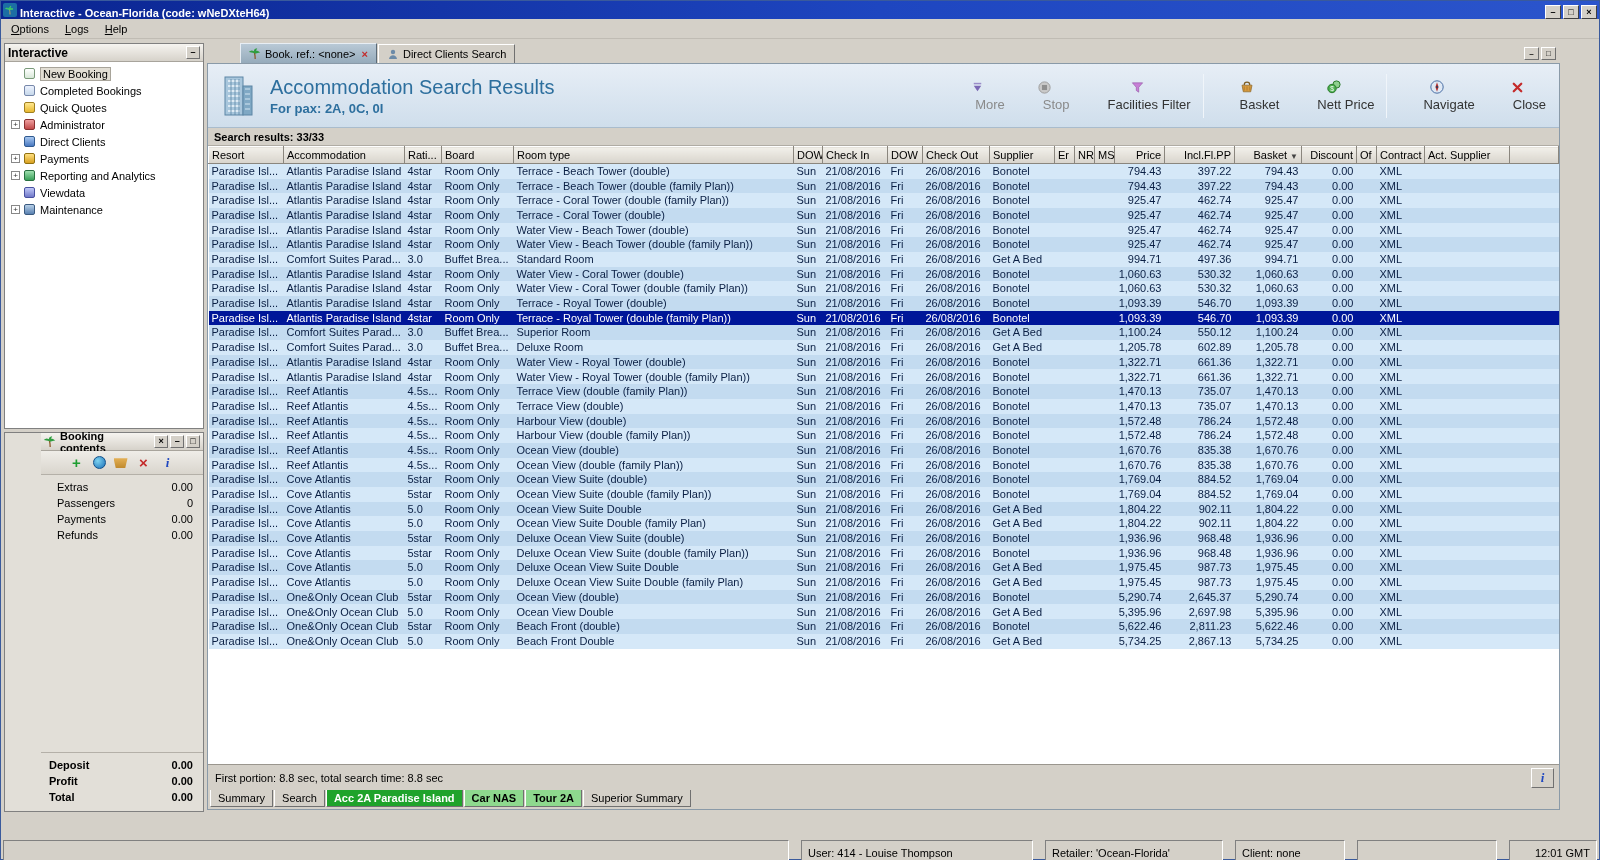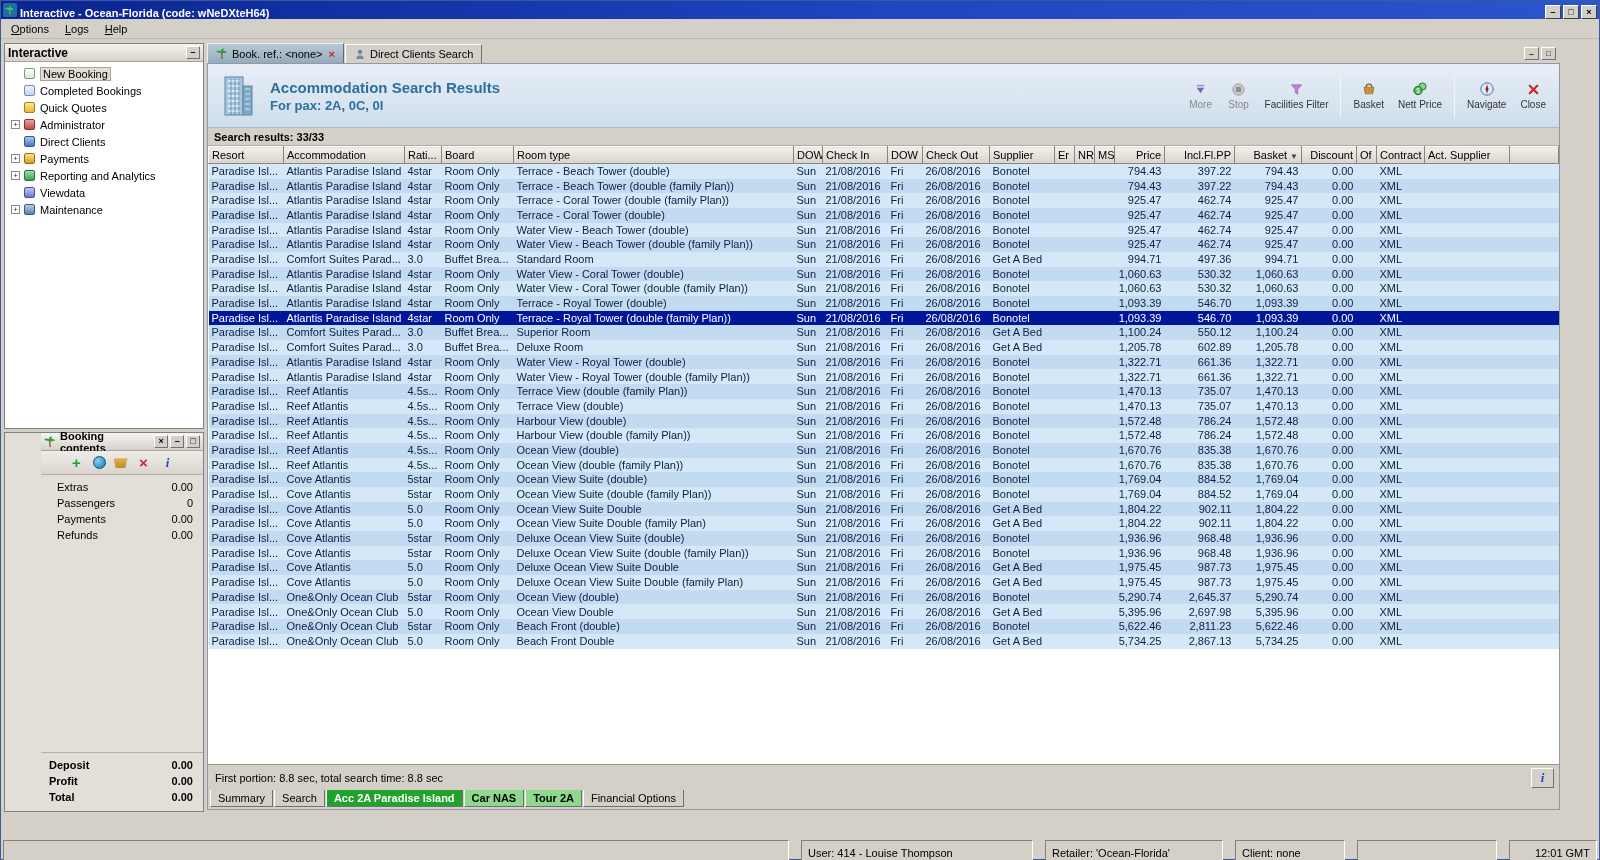--- a/index.html
+++ b/index.html
@@ -66,47 +66,47 @@
   .bt-delete::before { content:"×"; color:#c42b2b; font-weight:bold; font-size:15px; }
   .bt-info::before   { content:"i"; color:#2048c0; font-family:"Liberation Serif",serif; font-style:italic; font-weight:bold; font-size:13px; }
   .bk-rows { padding-top:4px; }
   .bk-row { display:flex; height:16px; align-items:center; padding:0 10px 0 16px; }
   .bk-row .lbl { flex:1; }
   .bk-totals { margin-top:auto; border-top:1px solid #b4b0a8; padding:4px 0 6px; }
   .bk-total { display:flex; height:16px; align-items:center; padding:0 10px 0 8px; font-weight:bold; }
   .bk-total .lbl { flex:1; }
 
   
-  .main { position:absolute; left:206px; top:42px; width:1353px; height:767px; }
+  .main { position:absolute; left:206px; top:42px; width:1353px; height:767px;padding-left:33px; }
   .tabstrip { height:20px; display:flex; align-items:flex-end; background:#d4d0c8; }
   .tabs { display:flex; align-items:flex-end; height:20px; }
   .tab { display:inline-flex; align-items:center; gap:4px; height:19px; padding:0 8px;
     border:1px solid; border-color:#fff #707070 #707070 #fff; border-bottom:none;
     background:#d4d0c8; margin-right:1px; cursor:default; white-space:nowrap; }
   .tab.active { background:linear-gradient(#b9c9d6,#96abbb); border-color:#e8eef4 #5a6a78 transparent #e8eef4; height:20px; }
   .tab-icon svg { display:block; }
   .tab-close { color:#c42b2b; font-weight:bold; font-size:11px; margin-left:2px; }
   .mdi-controls { margin-left:auto; display:flex; gap:2px; padding:0 4px 3px 0; }
   .mdibtn { width:15px; height:13px; background:#d4d0c8; border:1px solid; border-color:#fff #707070 #707070 #fff;
     font-size:8px; line-height:10px; text-align:center; padding:0; }
 
   .content { position:absolute; left:0; top:20px; right:0; bottom:0; border:1px solid #8a9aa8;
     background:#fff; display:flex; flex-direction:column; }
 
   
   .result-header { height:64px; background:linear-gradient(#e7eef6,#cfdeec); border-bottom:1px solid #a9bccd;
     display:flex; align-items:center; padding:0 6px 0 10px; flex:none; }
   .building { width:40px; height:46px; margin-right:12px; flex:none; }
   .titles { display:flex; flex-direction:column; gap:2px; }
-  .rh-title { color:#2d6f9e; font-size:15px; font-weight:bold; }
+  .rh-title { color:#2d6f9e; font-size:20px; font-weight:normal; }
   .rh-sub   { color:#2d6f9e; font-size:13px; font-weight:bold; }
   .htoolbar { margin-left:auto; display:flex; align-items:center; height:100%; }
   .tbtn { display:flex; flex-direction:column; align-items:center; justify-content:center; gap:2px;
     padding:3px 7px; min-width:38px; cursor:default; }
-  .tbtn .tlabel { font-size:10px; color:#333; white-space:nowrap; }
+  .tbtn .tlabel { font-size:13px; color:#333; white-space:nowrap;margin-left:24px; }
   .tbtn.disabled .tlabel { color:#8a8a8a; }
   .ticon { height:16px; display:flex; align-items:center; }
   .tsep { width:1px; height:44px; background:#9fb2c2; margin:0 5px; border-right:1px solid #f0f5fa; }
 
   
   .results-label { height:18px; background:#d4d0c8; border-bottom:1px solid #b0aca4;
     display:flex; align-items:center; padding-left:6px; font-weight:bold; flex:none; }
 
   
   .gridwrap { flex:1; background:#fff; overflow:hidden; }
@@ -1215,21 +1215,21 @@
         <span class="spacer"></span>
         <button class="info-btn"></button>
       </div>
 
       <div class="bottomtabs">
           <div class="btab">Summary</div>
           <div class="btab">Search</div>
           <div class="btab" style="background: rgb(31, 163, 43); color: rgb(255, 255, 255); font-weight: bold;">Acc 2A Paradise Island</div>
           <div class="btab" style="background: rgb(142, 217, 142); color: rgb(0, 0, 0); font-weight: bold;">Car NAS</div>
           <div class="btab" style="background: rgb(142, 217, 142); color: rgb(0, 0, 0); font-weight: bold;">Tour 2A</div>
-          <div class="btab">Financial Options</div>
+          <div class="btab">Superior Summary</div>
         </div>
     </div>
   </div>
 
   <div class="statusbar">
     <span class="sseg flex1"></span>
     <span class="sseg seg-user">User: 414 - Louise Thompson</span>
     <span class="sseg seg-retailer">Retailer: 'Ocean-Florida'</span>
     <span class="sseg seg-client">Client: none</span>
     <span class="sseg seg-gap"></span>

